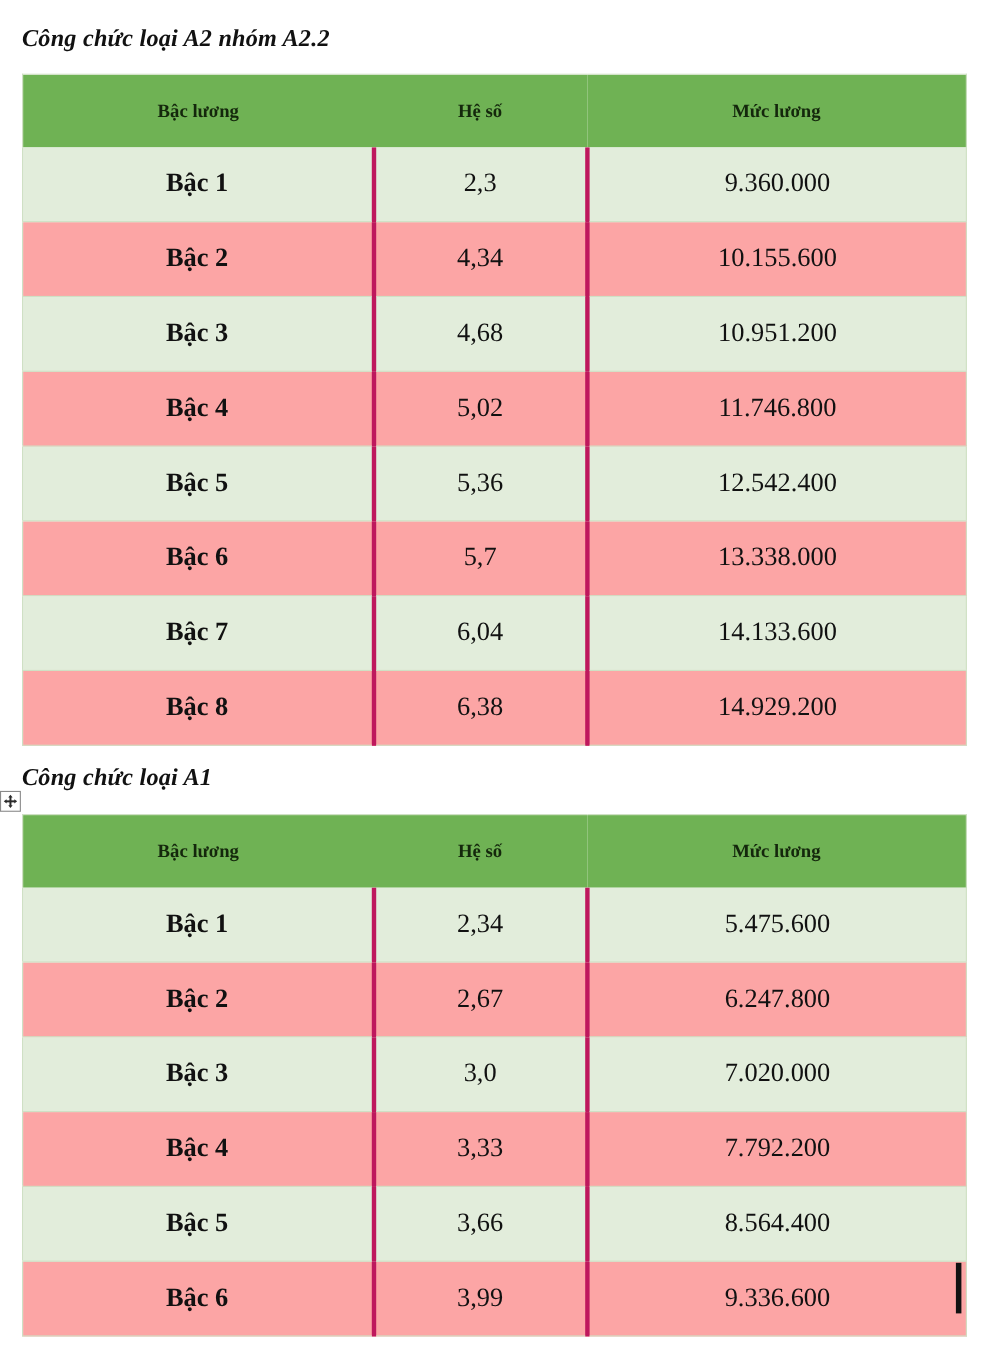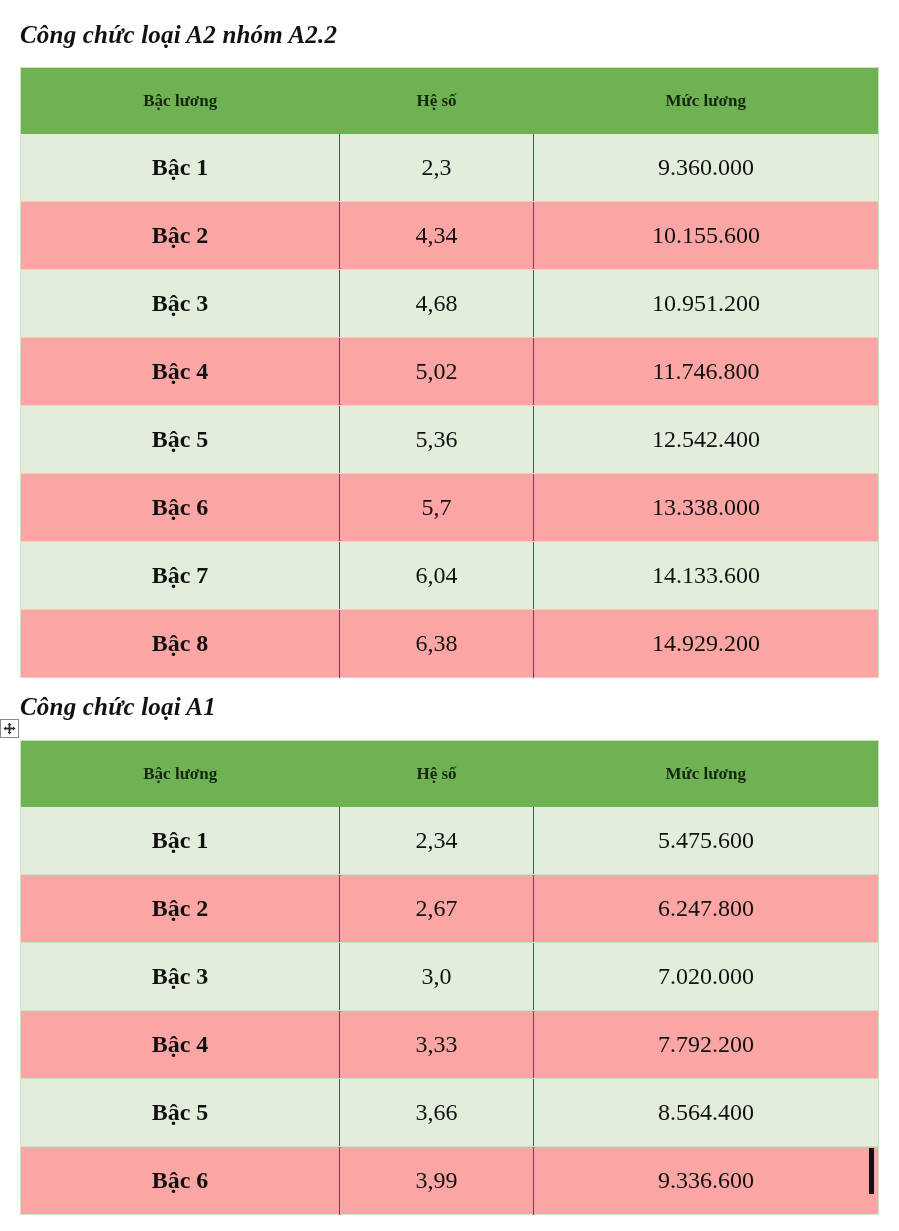--- a/index.html
+++ b/index.html
@@ -22,21 +22,21 @@
     height: 1231px;
   }
 
   
   .section-title {
     position: absolute;
     left: 20px;
     font-family: "Liberation Serif", "DejaVu Serif", serif;
     font-weight: bold;
     font-style: italic;
-    font-size: 25px;
+    font-size: 22px;
     line-height: 30px;
     color: #111111;
     letter-spacing: 0.2px;
     white-space: nowrap;
   }
   #title-1 { top: 20px; }
   #title-2 { top: 692px; font-family: Liberation Serif, serif; }
 
   
   .salary-table {
@@ -68,21 +68,21 @@
     white-space: nowrap;
   }
 
   .salary-table tbody td {
     height: 67px;
     text-align: center;
     vertical-align: middle;
     font-family: "Liberation Serif", "DejaVu Serif", serif;
     font-size: 24px;
     color: #111111;
-    border-right: 1px solid #be185d;
+    border-right: 4px solid #be185d;
     border-bottom: 1px solid #cfe0c4;
     padding: 0;
     white-space: nowrap;
   }
   .salary-table tbody td:last-child { border-right: none; }
   .salary-table tbody tr:last-child td { border-bottom: none; margin-left: 27px; }
 
   .salary-table tbody td.grade {
     font-weight: bold;
     font-size: 24px;

